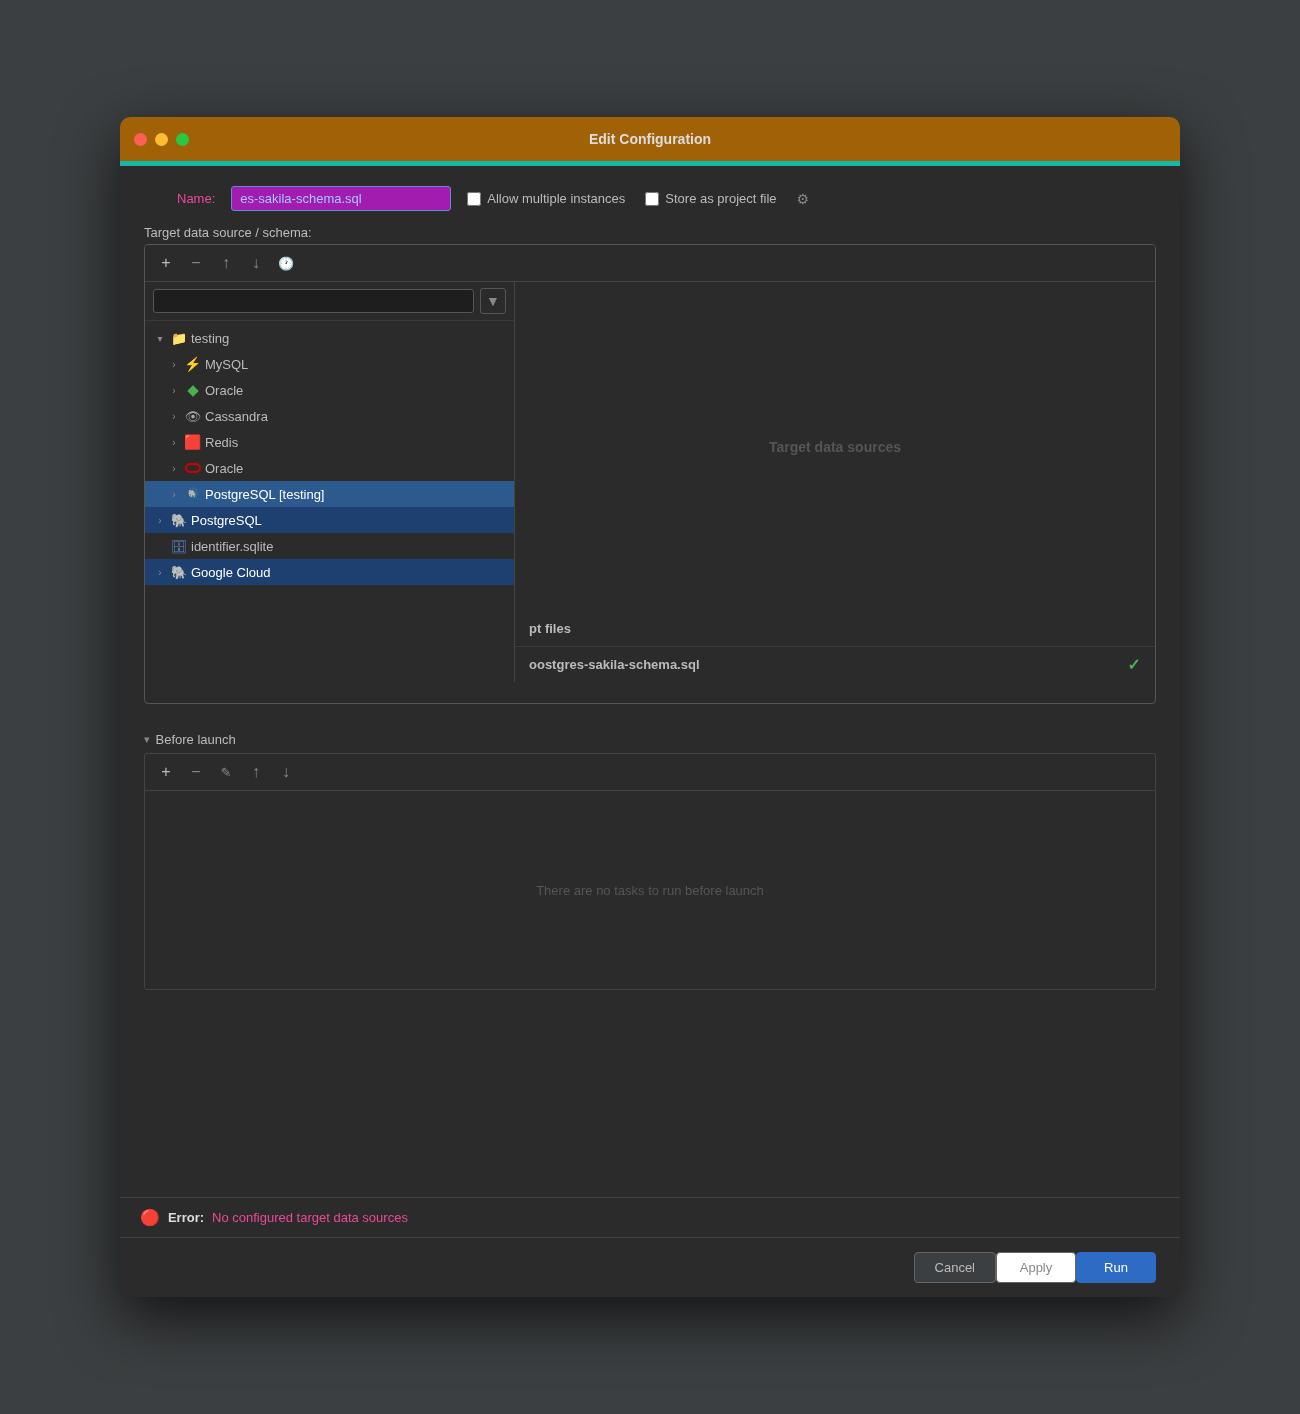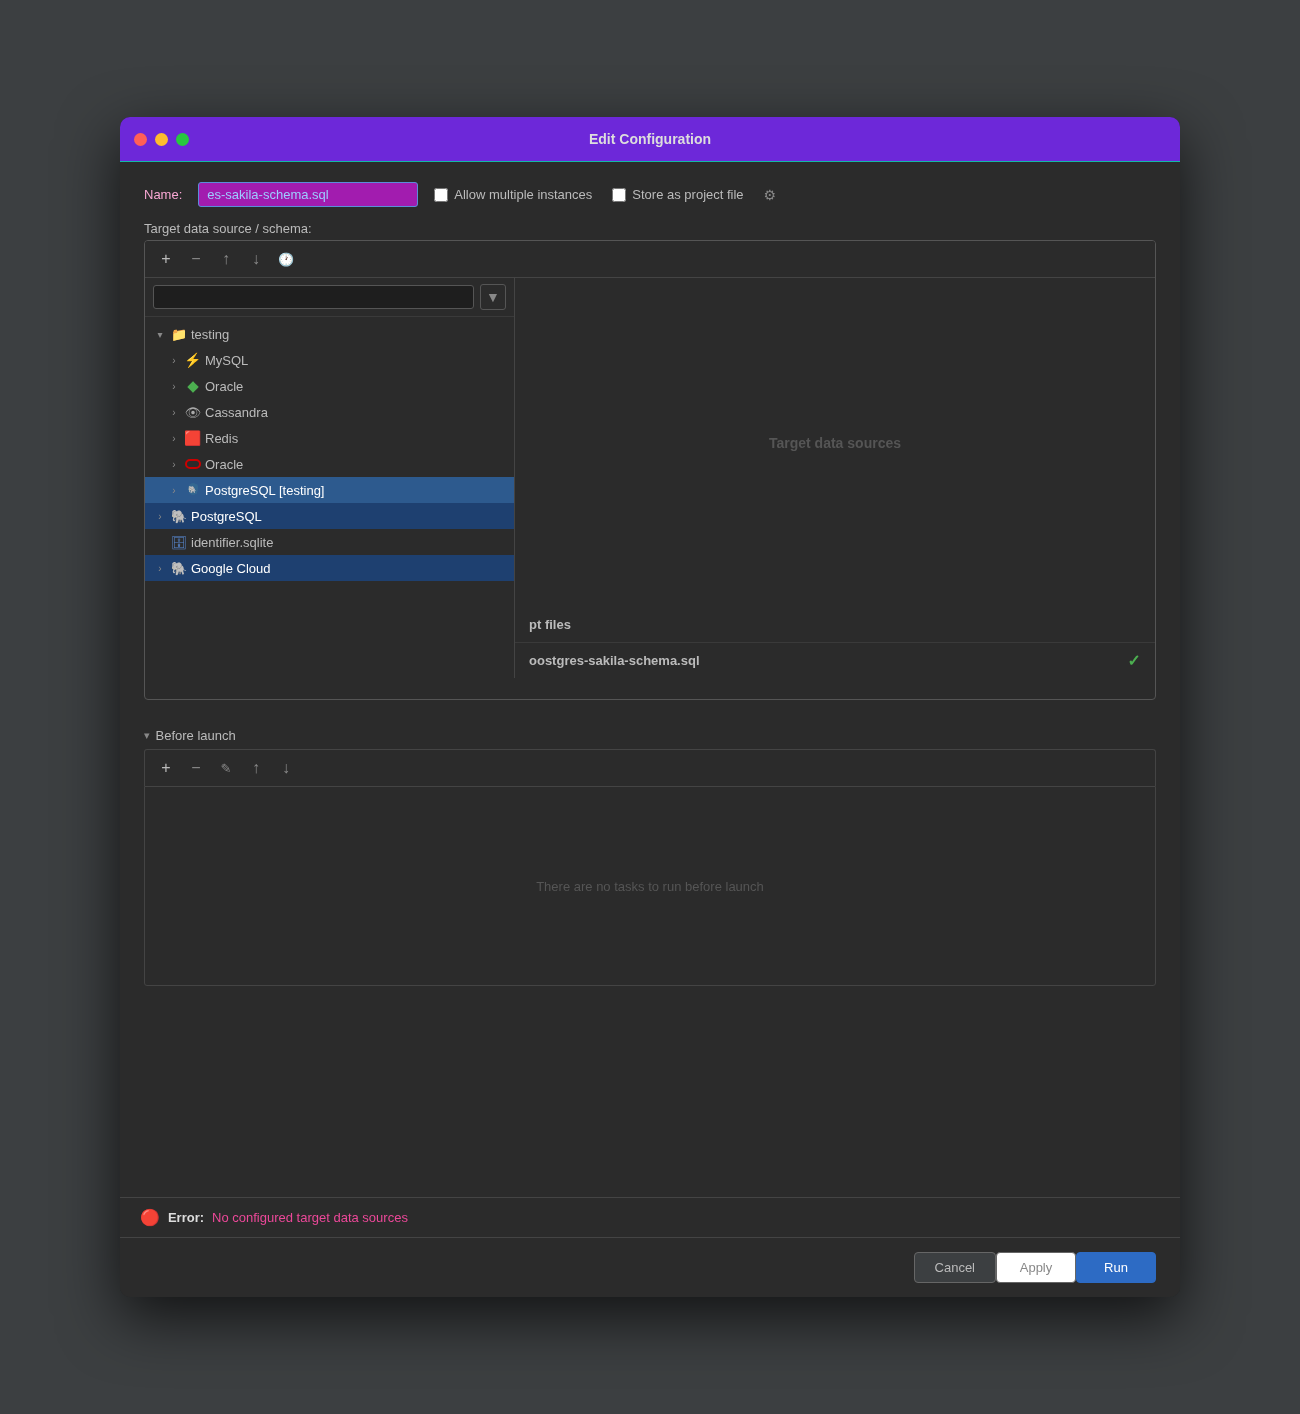--- a/index.html
+++ b/index.html
@@ -18,27 +18,27 @@
       border-radius: 10px;
       width: 1060px;
       min-height: 1180px;
       display: flex;
       flex-direction: column;
       box-shadow: 0 20px 60px rgba(0,0,0,0.7);
       overflow: hidden;
       position: relative;
     }
     .titlebar {
-      background: #6d28d9;
+      background: #a16207;
       display: flex;
       align-items: center;
       justify-content: center;
       padding: 14px 16px;
       position: relative;
-      border-bottom: 1px solid #14b8a6;
+      border-bottom: 5px solid #14b8a6;
     }
     .titlebar-buttons {
       position: absolute;
       left: 14px;
       display: flex;
       gap: 8px;
     }
     .titlebar-btn {
       width: 13px;
       height: 13px;
@@ -61,22 +61,23 @@
       flex-direction: column;
       gap: 14px;
     }
     .name-row {
       display: flex;
       align-items: center;
       gap: 16px;
     }
     .name-label {
       font-size: 13px;
-      color: #f9a8d4;
+      color: #ec4899;
       white-space: nowrap;
+      margin-left: 33px;
     }
     .name-input {
       background: #a21caf;
       border: 1px solid #5b8dd9;
       border-radius: 3px;
       color: #9ecbff;
       padding: 4px 8px;
       font-size: 13px;
       width: 220px;
       outline: none;

